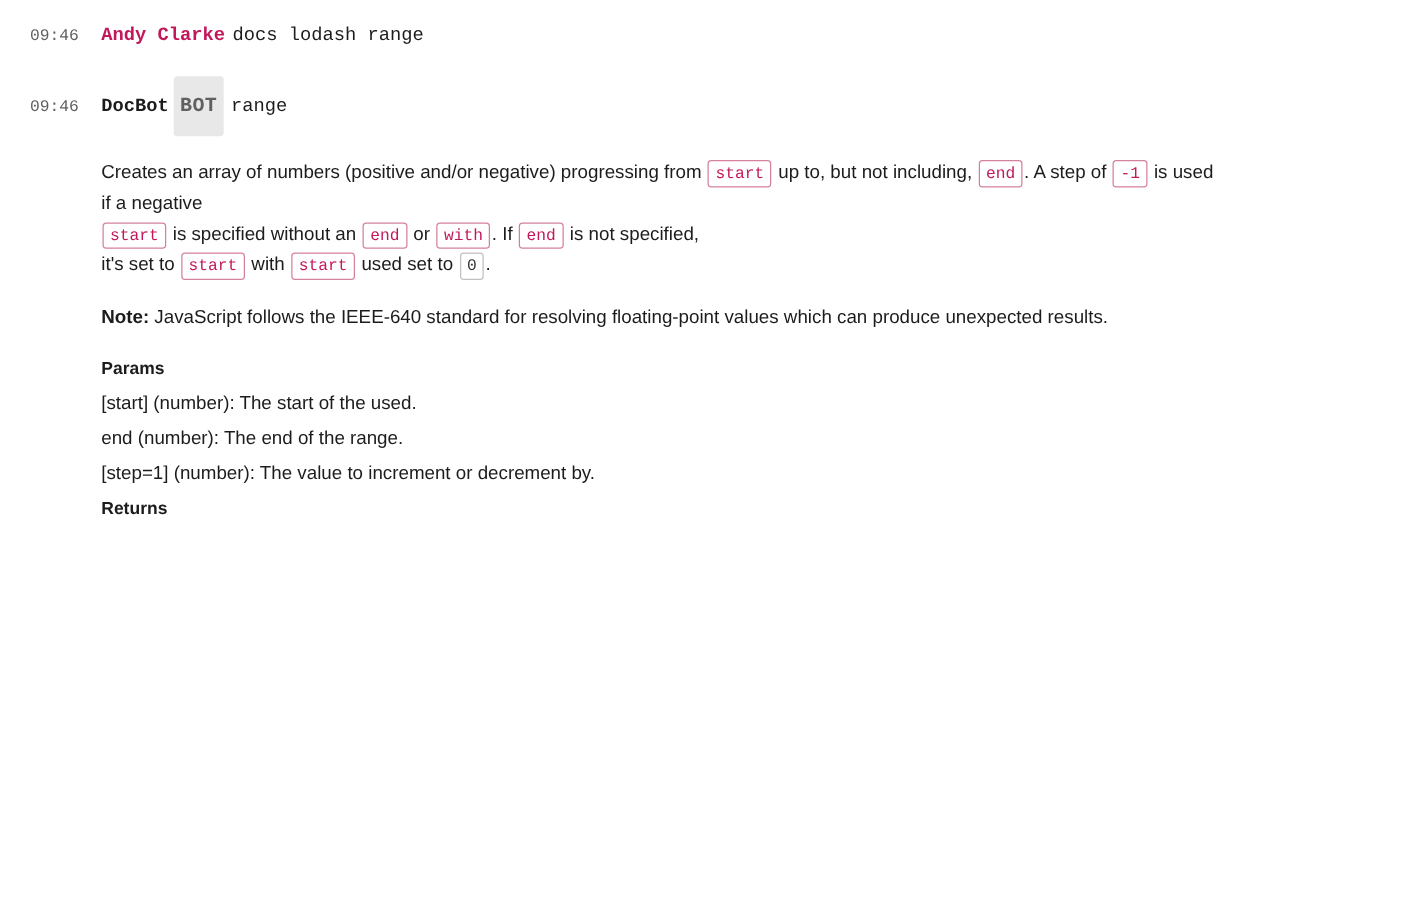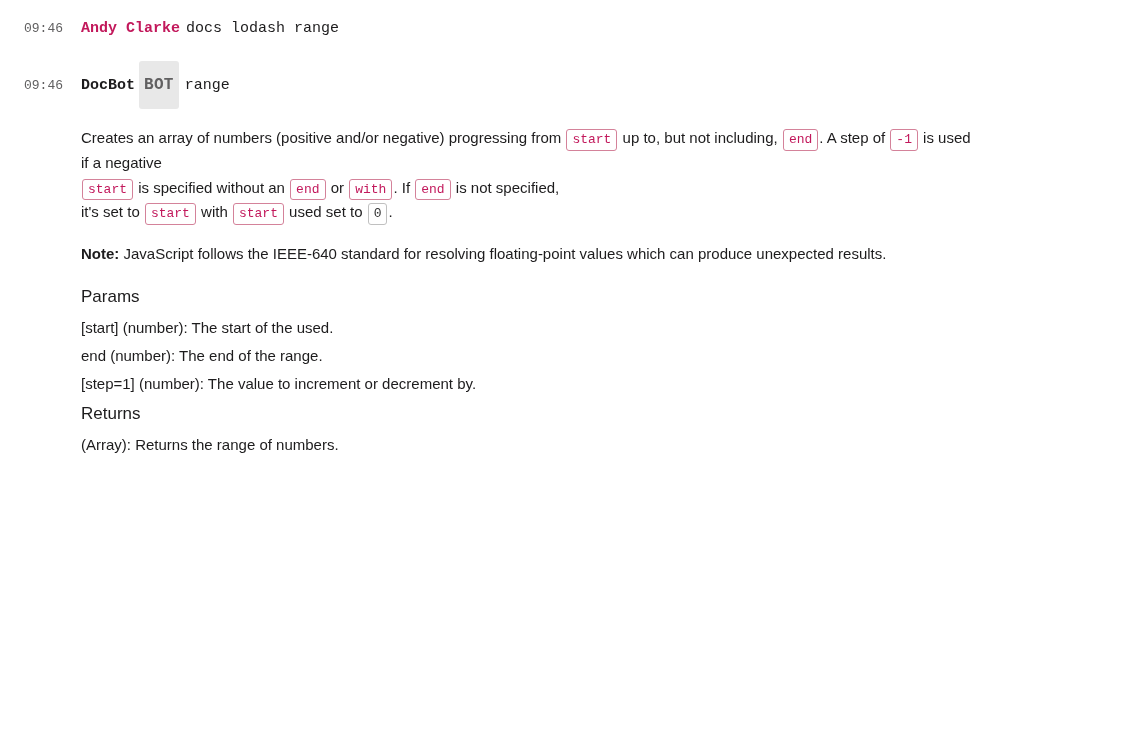--- a/index.html
+++ b/index.html
@@ -78,22 +78,22 @@
     }
     .code-token-pink {
       color: #c2185b;
       border-color: #d4829a;
     }
     .code-token-neutral {
       color: #333;
       border-color: #c0c0c0;
     }
     .doc-section-title {
-      font-weight: 400;
-      font-size: 17px;
+      font-weight: 700;
+      font-size: 14px;
       margin-bottom: 6px;
       margin-top: 4px;
     }
     .doc-param {
       margin-bottom: 4px;
       color: #1d1c1d;
     }
     .doc-returns {
     }
     .note-paragraph {
@@ -131,16 +131,15 @@
 
   <div class="doc-section">
     <div class="doc-section-title">Params</div>
     <div class="doc-param">[start] (number): The start of the used.</div>
     <div class="doc-param">end (number): The end of the range.</div>
     <div class="doc-param">[step=1] (number): The value to increment or decrement by.</div>
   </div>
 
   <div class="doc-section doc-returns">
     <div class="doc-section-title">Returns</div>
-    <div class="doc-param">(Array): Returns the range of numbers.</div>
   </div>
 
 </div>
 
 </body></html>

